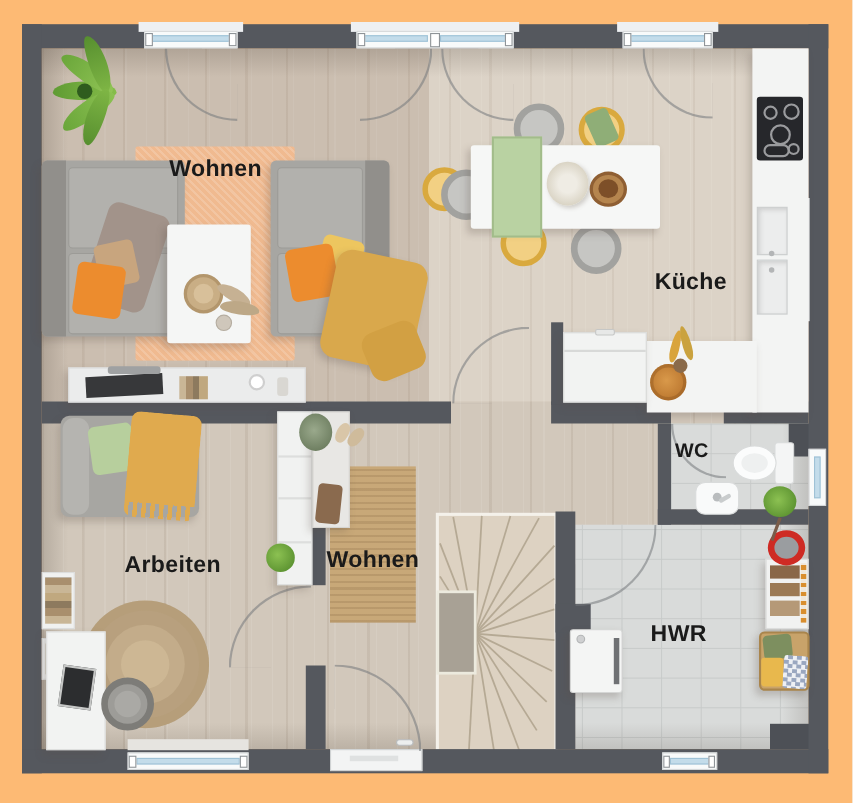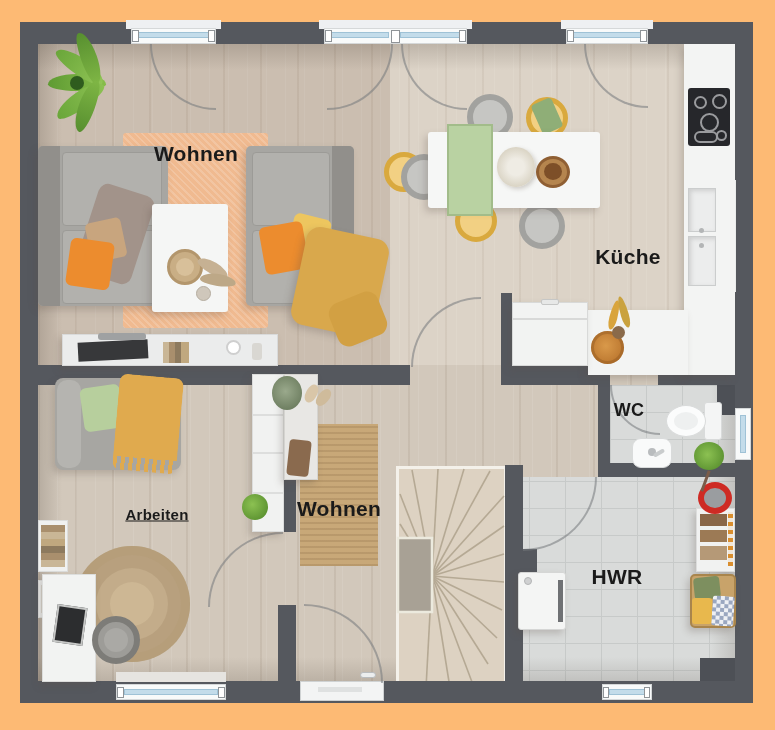--- a/index.html
+++ b/index.html
@@ -276,17 +276,17 @@
   <div class="abs" style="left:666px;top:405px;width:40px;height:32px;border-radius:50%;background:#fbfcfc;border:1px solid #d9dbdb;box-sizing:border-box;"></div>
   <div class="abs" style="left:674px;top:412px;width:24px;height:18px;border-radius:50%;background:#eef0f0;"></div>
   <div class="abs" style="left:632px;top:438px;width:40px;height:30px;background:#f9fafa;border:1px solid #d9dbdb;border-radius:9px;box-sizing:border-box;"></div>
   <div class="abs" style="left:648px;top:448px;width:8px;height:8px;border-radius:50%;background:#b9bcbe;"></div>
   <div class="abs" style="left:653px;top:451px;width:12px;height:4px;background:#c9cccd;border-radius:2px;transform:rotate(-30deg);"></div>
   <div class="abs" style="left:694px;top:442px;width:30px;height:28px;border-radius:50%;background:radial-gradient(circle at 45% 45%, #8cc152, #4e8527);"></div>
 
   <div class="room-label" style="left:196px;top:154px;font-size:21px;">Wohnen</div>
   <div class="room-label" style="left:628px;top:257px;font-size:21px;">Küche</div>
   <div class="room-label" style="left:629px;top:410px;font-size:18px;">WC</div>
-  <div class="room-label" style="left:157px;top:514px;font-size:15px;text-decoration:underline;">Arbeiten</div>
+  <div class="room-label" style="left:157px;top:514px;font-size:21px;">Arbeiten</div>
   <div class="room-label" style="left:339px;top:509px;font-size:21px;">Wohnen</div>
   <div class="room-label" style="left:617px;top:577px;font-size:21px;">HWR</div>
 
 </div>
 
 </body></html>

